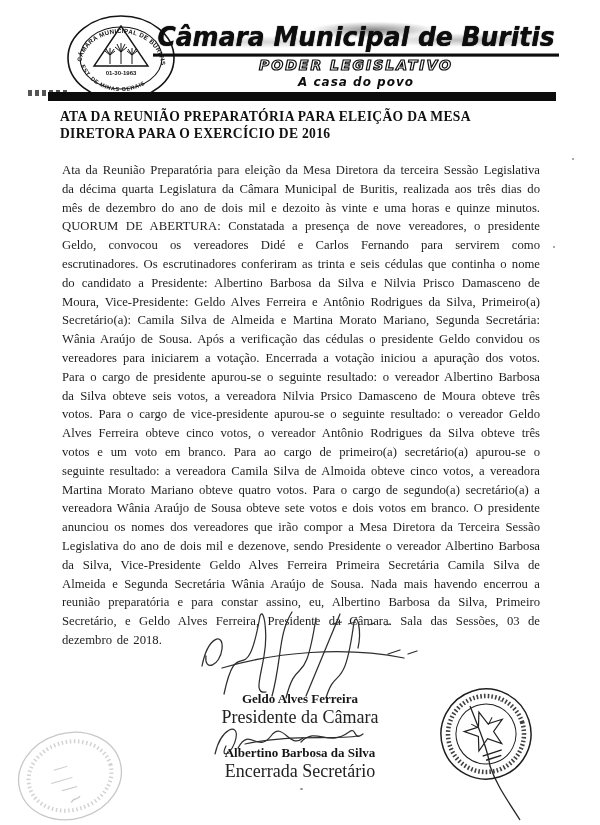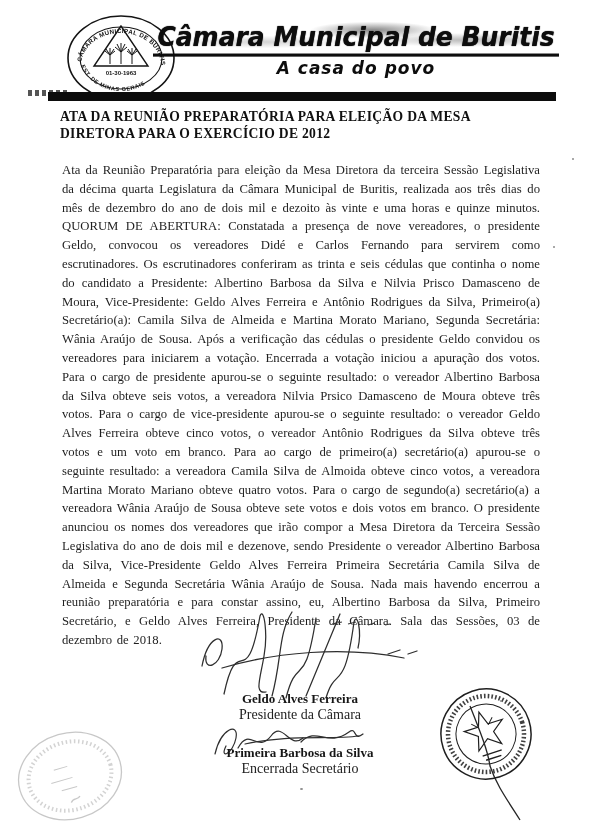--- a/index.html
+++ b/index.html
@@ -42,21 +42,21 @@
     font-weight:bold;font-style:italic;
     font-size:14px;letter-spacing:2px;
     color:#fff;
     -webkit-text-stroke:1.2px #0e0e0e;
     text-shadow:0 0 1px #222;
   }
   .motto{
     margin-top:2px;
     font-family:"DejaVu Sans", sans-serif;
     font-weight:bold;font-style:italic;
-    font-size:17px;letter-spacing:1px;
+    font-size:12px;letter-spacing:1px;
     color:#0d0d0d;
   }
   .black-bar{
     position:absolute;left:48px;top:92px;width:508px;height:9px;
     background:#0c0c0c;
   }
   .black-bar-frays{
     position:absolute;left:28px;top:90px;width:40px;height:6px;
     background:repeating-linear-gradient(90deg,#555 0 4px,transparent 4px 7px);
   }
@@ -73,21 +73,21 @@
   .body-text{
     position:absolute;left:62px;top:161px;width:478px;
     text-align:justify;
     font-size:12.7px;line-height:18.8px;
     word-spacing:1.5px;
     color:#1e1e1e;
   }
   
   .sig-names{position:absolute;left:0;width:100%;text-align:center;}
   .sig-name{font-weight:bold;font-size:13px;color:#161616;}
-  .sig-role{font-size:14px;color:#222;}
+  .sig-role{font-size:18px;color:#222;}
   .sig-svg{position:absolute;}
   
   .stamp{position:absolute;}
   .speck{position:absolute;background:#8d8d8d;border-radius:50%;}
 </style>
 </head>
 <body>
 
 <div class="page">
 
@@ -111,29 +111,30 @@
     <g stroke="#141414" stroke-width="1" fill="none">
       <path d="M46,50 v-9 m0,0 l-5,-4 m5,4 l-4,-6 m4,6 l0,-7 m0,7 l4,-6 m-4,6 l5,-4"></path>
       <path d="M57,50 v-12 m0,0 l-6,-5 m6,5 l-4,-8 m4,8 l0,-9 m0,9 l4,-8 m-4,8 l6,-5"></path>
       <path d="M68,50 v-9 m0,0 l-5,-4 m5,4 l-4,-6 m4,6 l0,-7 m0,7 l4,-6 m-4,6 l5,-4"></path>
     </g>
     <text x="57" y="61" text-anchor="middle" font-family="Liberation Sans, sans-serif" font-size="6" font-weight="bold" fill="#141414">01-30-1963</text>
   </svg>
 
   <div class="header-text">
     <div class="org-name">Câmara Municipal de Buritis</div>
+    <div class="poder">PODER LEGISLATIVO</div>
     <div class="motto">A casa do povo</div>
   </div>
 
   <div class="black-bar-frays"></div>
   <div class="black-bar"></div>
 
   <div class="doc-title">
     <div>ATA DA REUNIÃO PREPARATÓRIA PARA ELEIÇÃO DA MESA</div>
-    <div>DIRETORA PARA O EXERCÍCIO DE 2012</div>
+    <div>DIRETORA PARA O EXERCÍCIO DE 2016</div>
   </div>
 
   <div class="body-text">Ata da Reunião Preparatória para eleição da Mesa Diretora da terceira Sessão Legislativa da décima quarta Legislatura da Câmara Municipal de Buritis, realizada aos três dias do mês de dezembro do ano de dois mil e dezoito às vinte e uma horas e quinze minutos. QUORUM DE ABERTURA: Constatada a presença de nove vereadores, o presidente Geldo, convocou os vereadores Didé e Carlos Fernando para servirem como escrutinadores. Os escrutinadores conferiram as trinta e seis cédulas que continha o nome do candidato a Presidente: Albertino Barbosa da Silva e Nilvia Prisco Damasceno de Moura, Vice-Presidente: Geldo Alves Ferreira e Antônio Rodrigues da Silva, Primeiro(a) Secretário(a): Camila Silva de Almeida e Martina Morato Mariano, Segunda Secretária: Wânia Araújo de Sousa. Após a verificação das cédulas o presidente Geldo convidou os vereadores para iniciarem a votação. Encerrada a votação iniciou a apuração dos votos. Para o cargo de presidente apurou-se o seguinte resultado: o vereador Albertino Barbosa da Silva obteve seis votos, a vereadora Nilvia Prsico Damasceno de Moura obteve três votos. Para o cargo de vice-presidente apurou-se o seguinte resultado: o vereador Geldo Alves Ferreira obteve cinco votos, o vereador Antônio Rodrigues da Silva obteve três votos e um voto em branco. Para ao cargo de primeiro(a) secretário(a) apurou-se o seguinte resultado: a vereadora Camila Silva de Almoida obteve cinco votos, a vereadora Martina Morato Mariano obteve quatro votos. Para o cargo de segundo(a) secretário(a) a vereadora Wânia Araújo de Sousa obteve sete votos e dois votos em branco. O presidente anunciou os nomes dos vereadores que irão compor a Mesa Diretora da Terceira Sessão Legislativa do ano de dois mil e dezenove, sendo Presidente o vereador Albertino Barbosa da Silva, Vice-Presidente Geldo Alves Ferreira Primeira Secretária Camila Silva de Almeida e Segunda Secretária Wânia Araújo de Sousa. Nada mais havendo encerrou a reunião preparatória e para constar assino, eu, Albertino Barbosa da Silva, Primeiro Secretário, e Geldo Alves Ferreira, Presidente da Câmara. Sala das Sessões, 03 de dezembro de 2018.</div>
 
   <svg class="sig-svg" style="left:330px;top:612px;width:70px;height:18px" viewBox="0 0 70 18">
     <path d="M2,12 l10,-2 m6,2 l8,-2 m12,3 l7,-2 m10,2 l5,-1" stroke="#3a3a3a" stroke-width="1.1" fill="none"></path>
   </svg>
 
   <svg class="sig-svg" style="left:192px;top:604px;width:235px;height:98px" viewBox="0 0 235 98">
     <g stroke="#2e2e2e" stroke-width="1.25" fill="none" stroke-linecap="round">
@@ -156,21 +157,21 @@
   <svg class="sig-svg" style="left:205px;top:714px;width:175px;height:55px" viewBox="0 0 175 55">
     <g stroke="#2e2e2e" stroke-width="1.2" fill="none" stroke-linecap="round">
       <path d="M10,40 C16,14 34,8 31,24 C28,40 14,46 21,32"></path>
       <path d="M33,34 C45,12 52,40 66,22 C78,6 84,36 98,24"></path>
       <path d="M96,28 C112,12 122,34 144,18 C152,12 148,28 158,20"></path>
       <path d="M40,30 C84,20 124,26 154,22"></path>
     </g>
   </svg>
 
   <div class="sig-names" style="top:745px">
-    <div class="sig-name">Primeira Barbosa da Silva</div>
+    <div class="sig-name">Albertino Barbosa da Silva</div>
     <div class="sig-role">Encerrada Secretário</div>
   </div>
 
   <svg class="stamp" style="left:8px;top:728px;width:124px;height:96px;opacity:.38" viewBox="0 0 124 96">
     <g transform="rotate(-16 62 48)" stroke="#6f6f6f" fill="none">
       <ellipse cx="62" cy="48" rx="52" ry="43" stroke-width="1.3"></ellipse>
       <ellipse cx="62" cy="48" rx="42" ry="34" stroke-width="4" stroke-dasharray="1.5 2.6" opacity=".8"></ellipse>
       <path d="M48,38 h14 M42,50 h22 M50,60 h16" stroke-width="1"></path>
       <path d="M56,74 c3,-5 7,0 10,-4" stroke-width="1.3"></path>
     </g>

